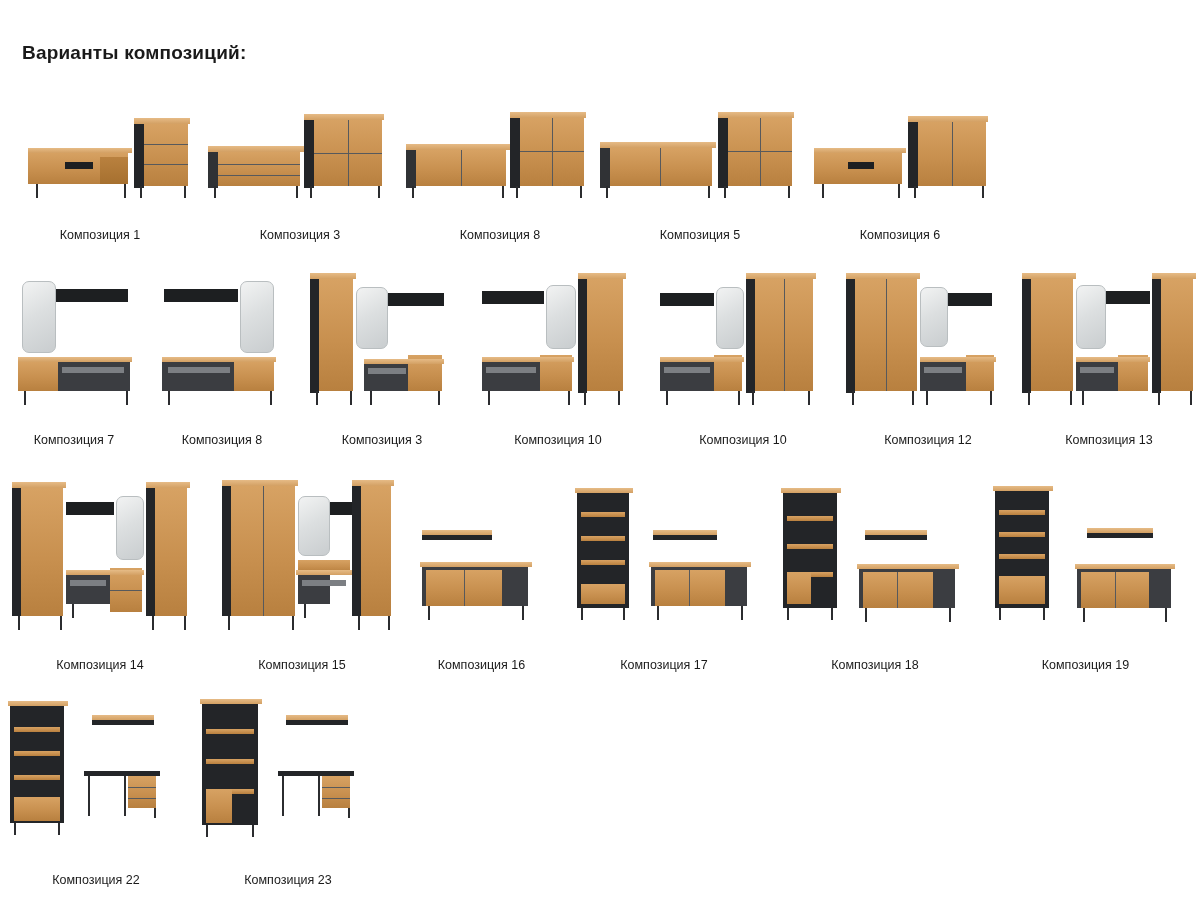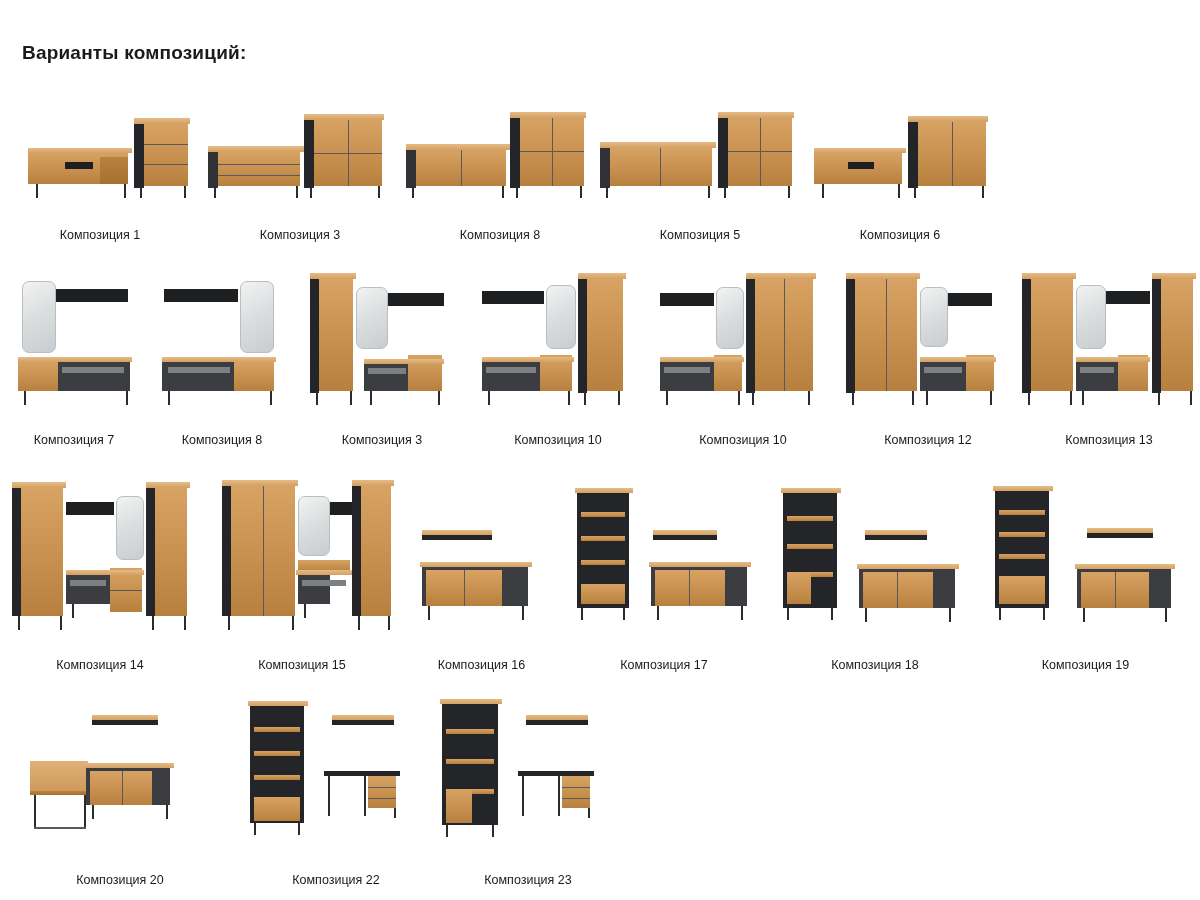--- a/index.html
+++ b/index.html
@@ -410,38 +410,20 @@
         <i class="line" style="left:134px;top:98px;width:1px;height:36px;"></i>
         <i class="leg" style="left:102px;top:134px;height:14px;"></i>
         <i class="leg" style="left:184px;top:134px;height:14px;"></i>
       </div>
       <div class="caption">Композиция 19</div>
     </div>
   </div>
 
   <div class="row" style="height:215px;">
 
-    <div class="cell" style="width:240px;">
-      <div class="art" style="height:175px;">
-        <i class="wood-top" style="left:92px;top:26px;width:66px;height:5px;"></i>
-        <i class="darker" style="left:92px;top:31px;width:66px;height:5px;"></i>
-        <i class="wood-l" style="left:30px;top:72px;width:58px;height:30px;"></i>
-        <i class="wood-d" style="left:30px;top:102px;width:58px;height:4px;"></i>
-        <i class="leg" style="left:34px;top:106px;height:34px;"></i>
-        <i class="leg" style="left:84px;top:106px;height:34px;"></i>
-        <i class="line" style="left:34px;top:138px;width:52px;height:2px;"></i>
-        <i class="dark2" style="left:86px;top:78px;width:84px;height:38px;"></i>
-        <i class="wood" style="left:90px;top:82px;width:62px;height:34px;"></i>
-        <i class="wood-top" style="left:84px;top:74px;width:90px;height:5px;"></i>
-        <i class="line" style="left:122px;top:82px;width:1px;height:34px;"></i>
-        <i class="leg" style="left:92px;top:116px;height:14px;"></i>
-        <i class="leg" style="left:166px;top:116px;height:14px;"></i>
-      </div>
-      <div class="caption">Композиция 20</div>
-    </div>
 
 
     <div class="cell" style="width:192px;">
       <div class="art" style="height:175px;">
         <i class="darker" style="left:10px;top:16px;width:54px;height:118px;"></i>
         <i class="wood-top" style="left:8px;top:12px;width:60px;height:5px;"></i>
         <i class="wood" style="left:14px;top:38px;width:46px;height:5px;"></i>
         <i class="wood" style="left:14px;top:62px;width:46px;height:5px;"></i>
         <i class="wood" style="left:14px;top:86px;width:46px;height:5px;"></i>
         <i class="wood" style="left:14px;top:108px;width:46px;height:24px;"></i>

